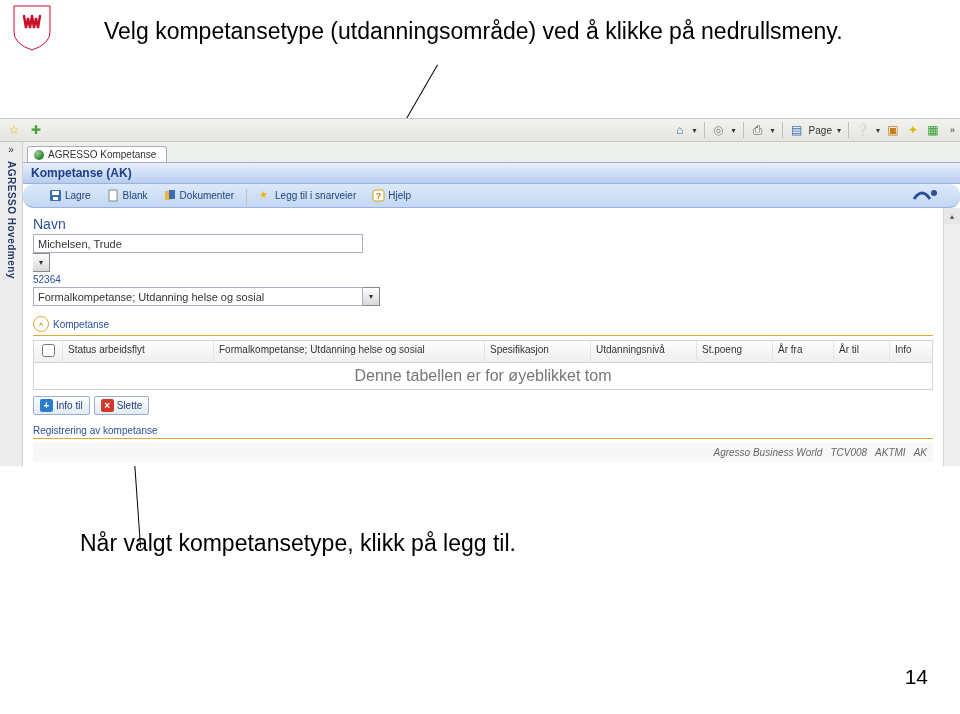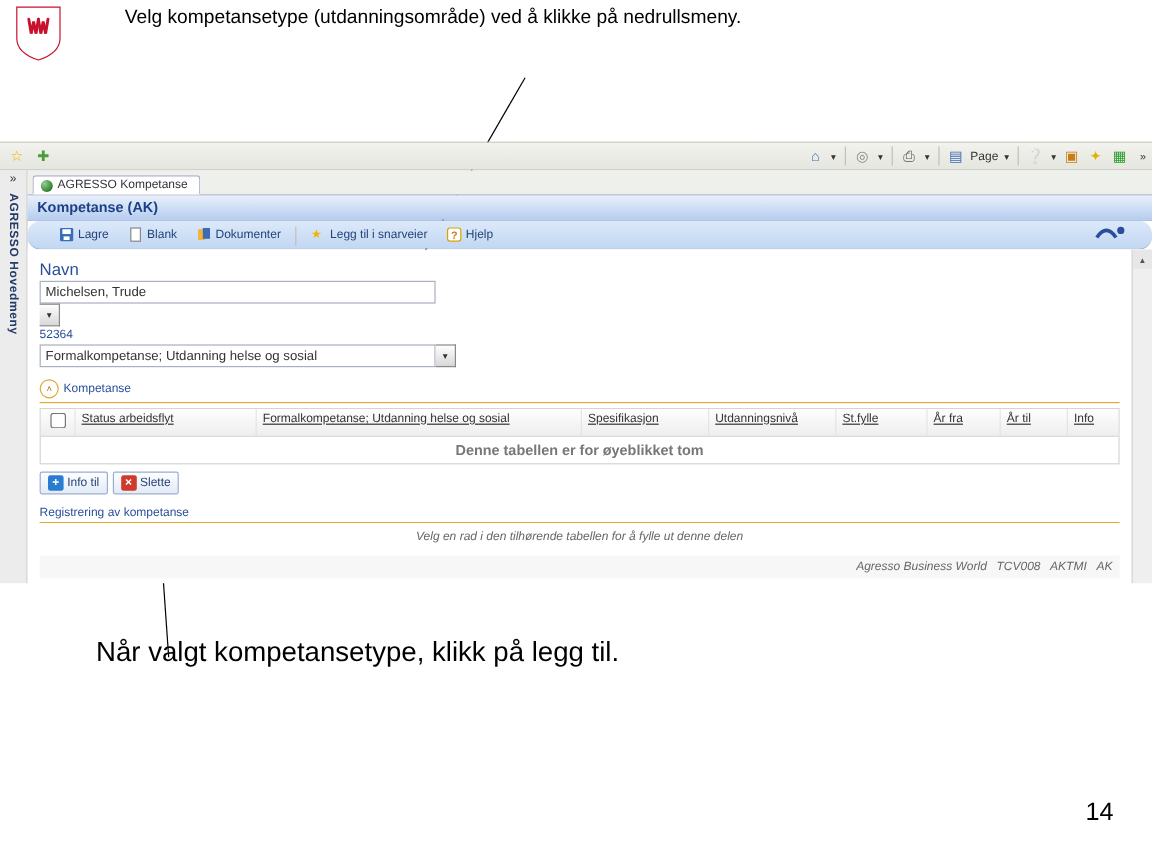--- a/index.html
+++ b/index.html
@@ -13,22 +13,22 @@
   }
   .logo {
     position: absolute;
     left: 12px;
     top: 4px;
   }
   .logo svg { display: block; }
   .instr {
     position: absolute;
     left: 104px;
-    top: 4px;
-    font-size: 16px;
+    top: 16px;
+    font-size: 23px;
     line-height: 1.35;
     color: #000;
   }
   .instr2 {
     position: absolute;
     left: 80px;
     top: 530px;
     font-size: 23px;
     color: #000;
   }
@@ -256,35 +256,33 @@
   .tbl {
     margin-top: 4px;
     border: 1px solid #d4d4d4;
   }
   .tbl-head {
     display: flex;
     background: linear-gradient(#fefefe,#eee);
     border-bottom: 1px solid #d4d4d4;
     font-size: 10px;
     color: #333;
-    text-decoration: underline;
   }
   .th {
     padding: 3px 5px;
     border-right: 1px solid #e4e4e4;
     white-space: nowrap;
     overflow: hidden;
   }
   .th.chk { width: 18px; text-align: center; }
   .tbl-empty {
     padding: 4px 0;
     text-align: center;
     color: #777;
-    font-size: 12px;
-    font-weight: bold;
+    font-size: 16px;
   }
   
   .actrow {
     margin-top: 6px;
     display: flex;
     gap: 4px;
   }
   .wbtn {
     display: inline-flex;
     align-items: center;
@@ -495,42 +493,41 @@
               <span class="ttl">Kompetanse</span>
             </div>
 
             <div class="tbl">
               <div class="tbl-head">
                 <div class="th chk"><input type="checkbox" style="margin: 0px;"></div>
                 <div class="th" style="width:140px;">Status arbeidsflyt</div>
                 <div class="th" style="width:260px;">Formalkompetanse; Utdanning helse og sosial</div>
                 <div class="th" style="width:95px;">Spesifikasjon</div>
                 <div class="th" style="width:95px;">Utdanningsnivå</div>
-                <div class="th" style="width:65px;">St.fylle</div>
+                <div class="th" style="width:65px;">St.poeng</div>
                 <div class="th" style="width:50px;">År fra</div>
                 <div class="th" style="width:45px;">År til</div>
                 <div class="th" style="flex:1; border-right:none;">Info</div>
               </div>
               <div class="tbl-empty">Denne tabellen er for øyeblikket tom</div>
             </div>
 
             <div class="actrow">
               <span class="wbtn">
                 <span class="ico" style="background:#2a7cd0; border-radius:2px;">+</span>
                 <span>Info til</span>
               </span>
               <span class="wbtn">
                 <span class="ico" style="background:#d03a2a; border-radius:2px;">×</span>
                 <span>Slette</span>
               </span>
             </div>
 
             <div class="subsect">
               <div class="ttl">Registrering av kompetanse</div>
-              <div class="body">Velg en rad i den tilhørende tabellen for å fylle ut denne delen</div>
             </div>
 
             <div class="footerbar">
               <span>Agresso Business World</span>
               <span>TCV008</span>
               <span>AKTMI</span>
               <span>AK</span>
             </div>
 
           </div>

